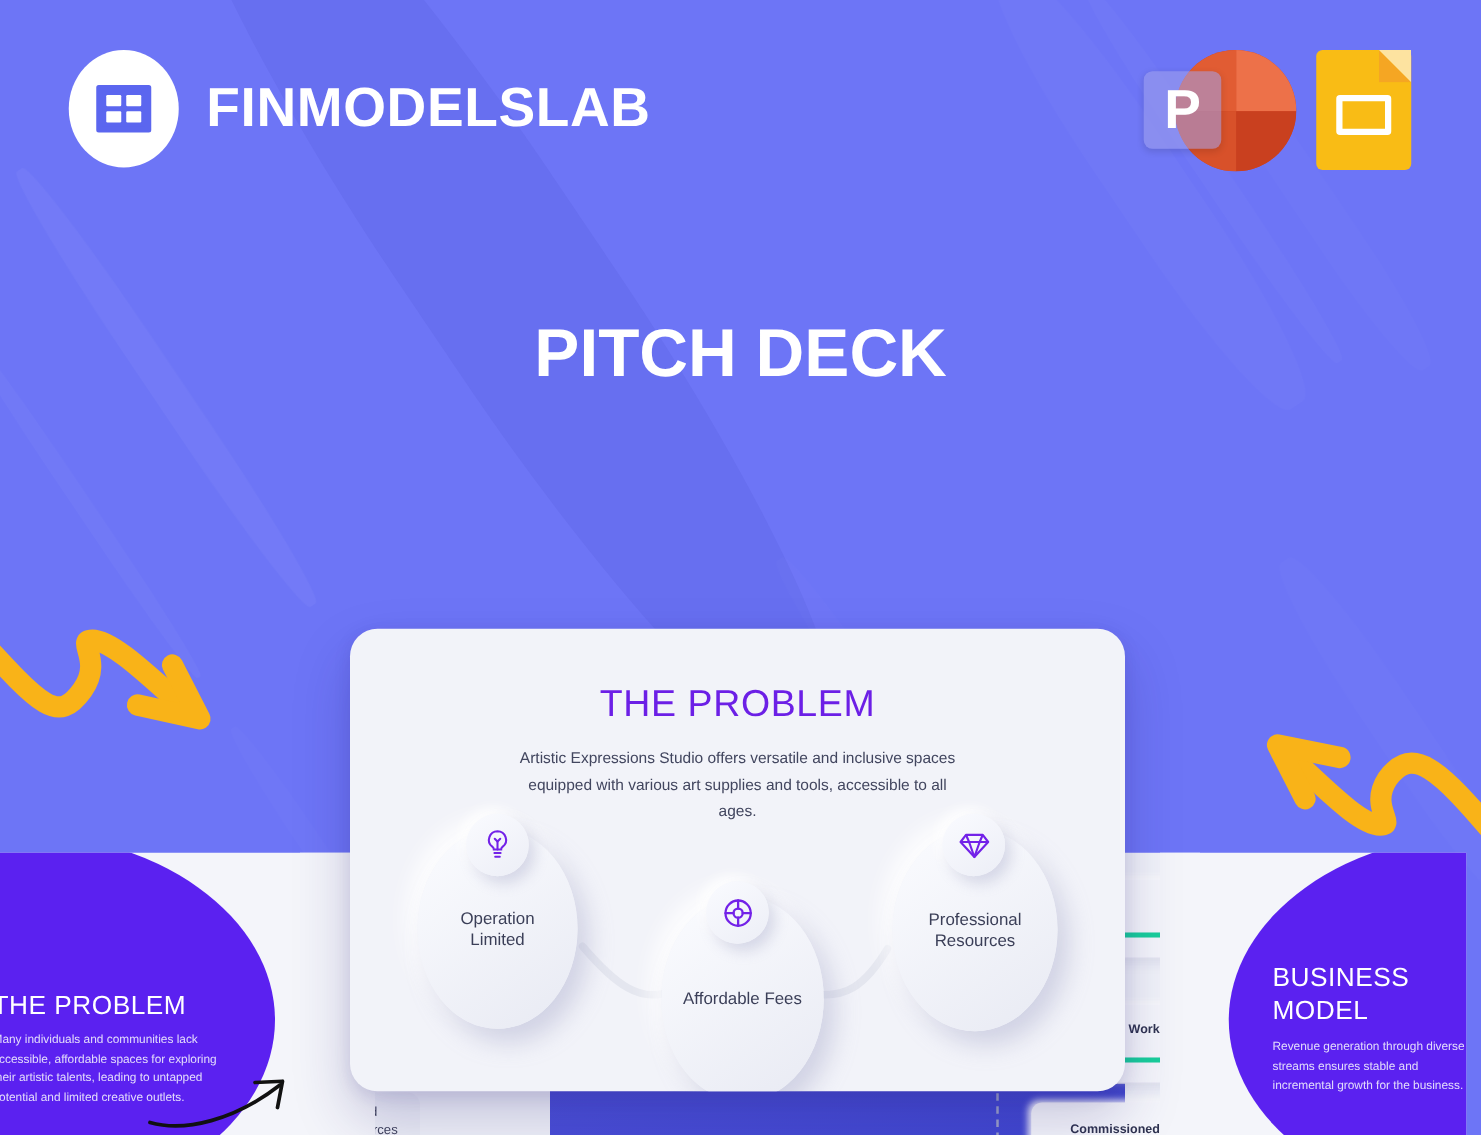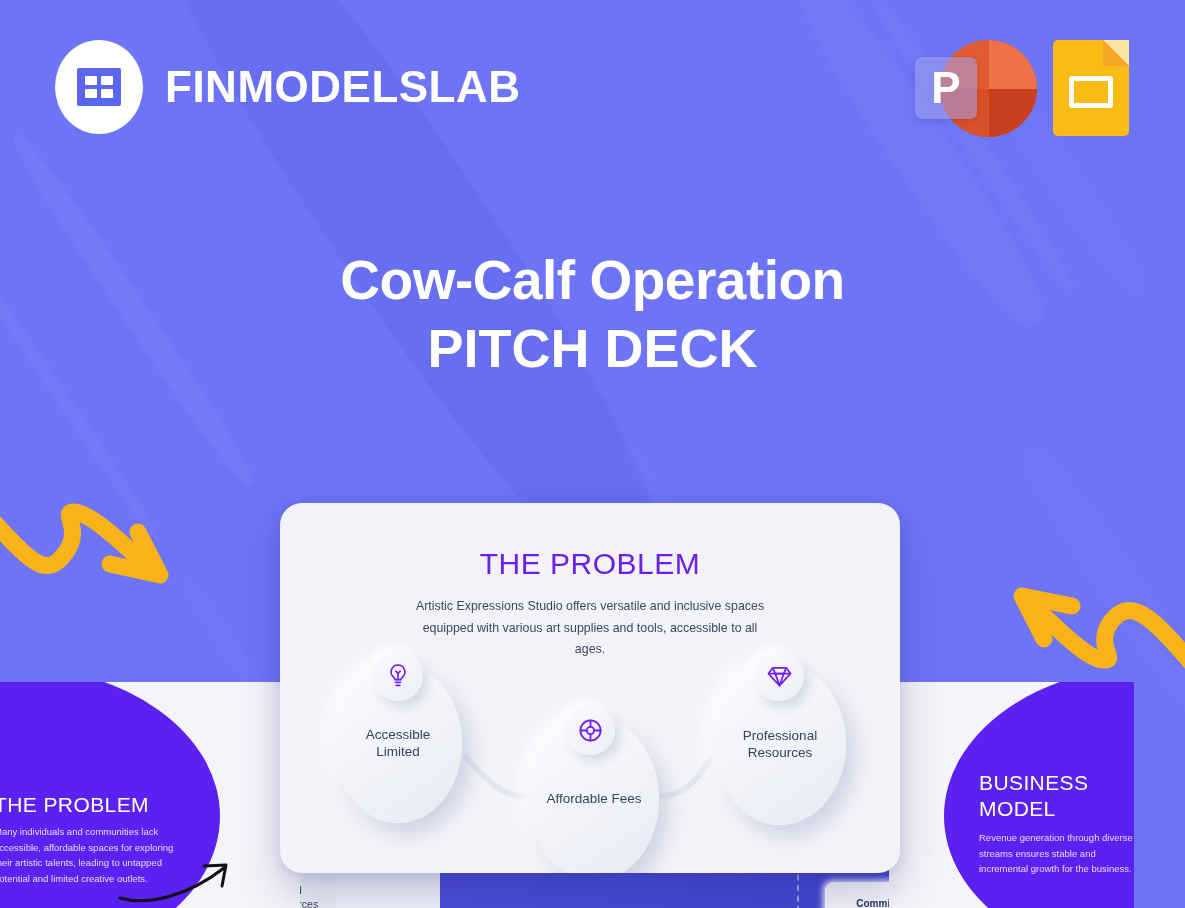--- a/index.html
+++ b/index.html
@@ -107,21 +107,21 @@
 
   
   .strip{ position:absolute; left:0; top:682px; width:1185px; height:226px; overflow:hidden; }
 
   .slide{
     position:absolute; top:0; height:226px; background:#f4f5fa;
     overflow:hidden;
   }
   .slide-problem{ left:0; width:300px; }
   .slide-mid{ left:240px; width:720px; background:#f1f3f9; }
-  .slide-biz{ left:889px; width:245px; }
+  .slide-biz{ left:928px; width:245px; }
 
   .purple-blob-l{
     position:absolute; left:-200px; top:-16px; width:420px; height:300px;
     background:#5b21f0; border-radius:50%;
   }
   .purple-blob-r{
     position:absolute; left:55px; top:-16px; width:420px; height:300px;
     background:#5b21f0; border-radius:50%;
   }
   .blob-title{
@@ -244,21 +244,20 @@
 
   <div class="slides-icon">
     <div class="slides-doc"></div>
     <div class="slides-fold"></div>
     <div class="slides-fold2"></div>
     <div class="slides-screen"></div>
   </div>
 </div>
 
 <div class="hero">
-  <h1>Cow-Calf Operation</h1>
   <h2>PITCH DECK</h2>
 </div>
 
 <svg class="arrow-left" viewBox="0 0 200 120">
   <path d="M-10 35 C 45 95, 58 110, 78 82 C 95 58, 72 42, 86 42 C 104 42, 140 80, 168 103" stroke="#f9b318" stroke-width="17" fill="none" stroke-linecap="round"></path>
   <path d="M122 94 L172 105 L150 62" stroke="#f9b318" stroke-width="17" fill="none" stroke-linecap="round" stroke-linejoin="round"></path>
 </svg>
 
 <svg class="arrow-right" viewBox="0 0 200 110">
   <path d="M200 95 C 150 35, 130 18, 110 45 C 95 68, 118 82, 104 82 C 86 82, 52 44, 26 22" stroke="#f9b318" stroke-width="17" fill="none" stroke-linecap="round"></path>
@@ -331,21 +330,21 @@
   <div class="sol-title">THE PROBLEM</div>
   <div class="sol-body">Artistic Expressions Studio offers versatile and inclusive spaces equipped with various art supplies and tools, accessible to all ages.</div>
 
   <svg class="connector" style="left:0; top:0;" width="620" height="370">
     <path d="M186 254 C 215 288, 232 296, 250 292" stroke="#e4e6ef" stroke-width="6" fill="none" stroke-linecap="round"></path>
     <path d="M370 292 C 396 296, 412 286, 430 256" stroke="#e4e6ef" stroke-width="6" fill="none" stroke-linecap="round"></path>
   </svg>
 
   <div class="bubble" style="left:54px; top:160px; width:128px; height:160px;">
     <span>
-      <span>Accessible</span><br>
+      <span>Operation</span><br>
       <span>Limited</span>
     </span>
   </div>
   <div class="bub-icon" style="left:93px; top:148px;">
     <svg width="22" height="26" viewBox="0 0 24 28" fill="none" stroke="#7322e8" stroke-width="1.8" stroke-linecap="round">
       <path d="M12 2 a7.5 7.5 0 0 0 -4.6 13.4 c1 .9 1.4 1.7 1.4 2.6 h6.4 c0-.9 .4-1.7 1.4-2.6 A7.5 7.5 0 0 0 12 2z"></path>
       <path d="M12 11 v7"></path>
         <path d="M9.6 8.6 L12 11 L14.4 8.6"></path>
       <path d="M9.3 21 h5.4"></path>
         <path d="M10 24.3 h4"></path>

